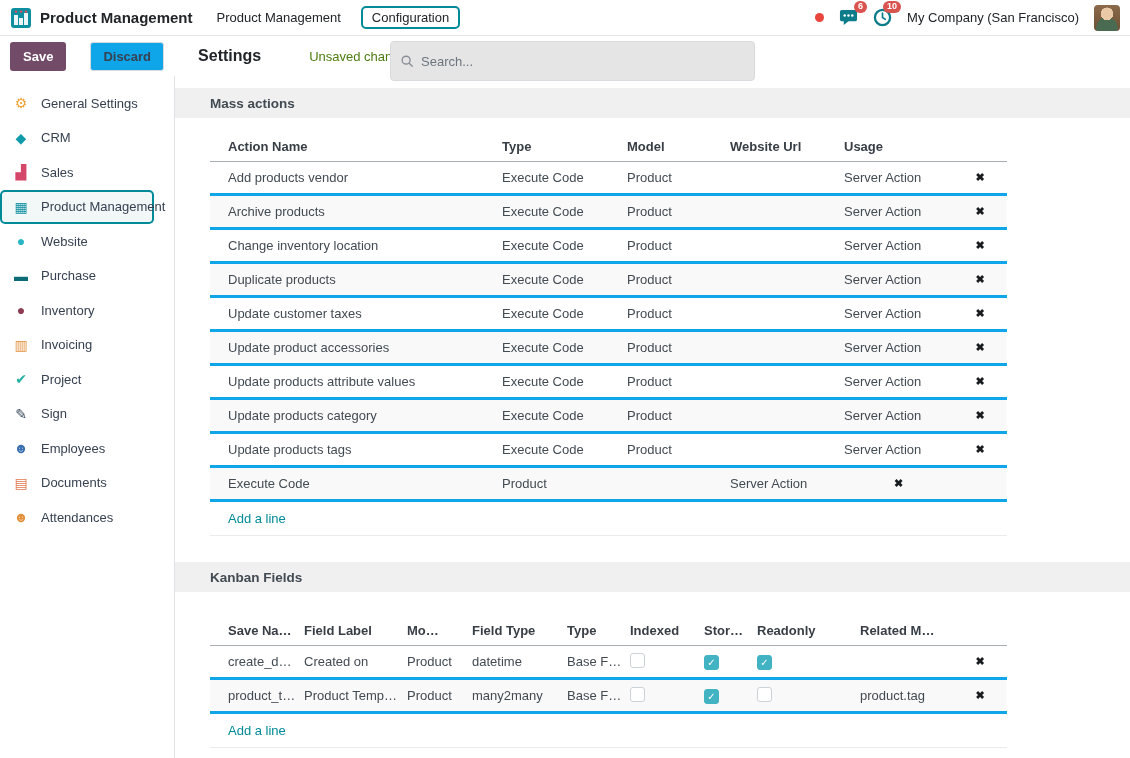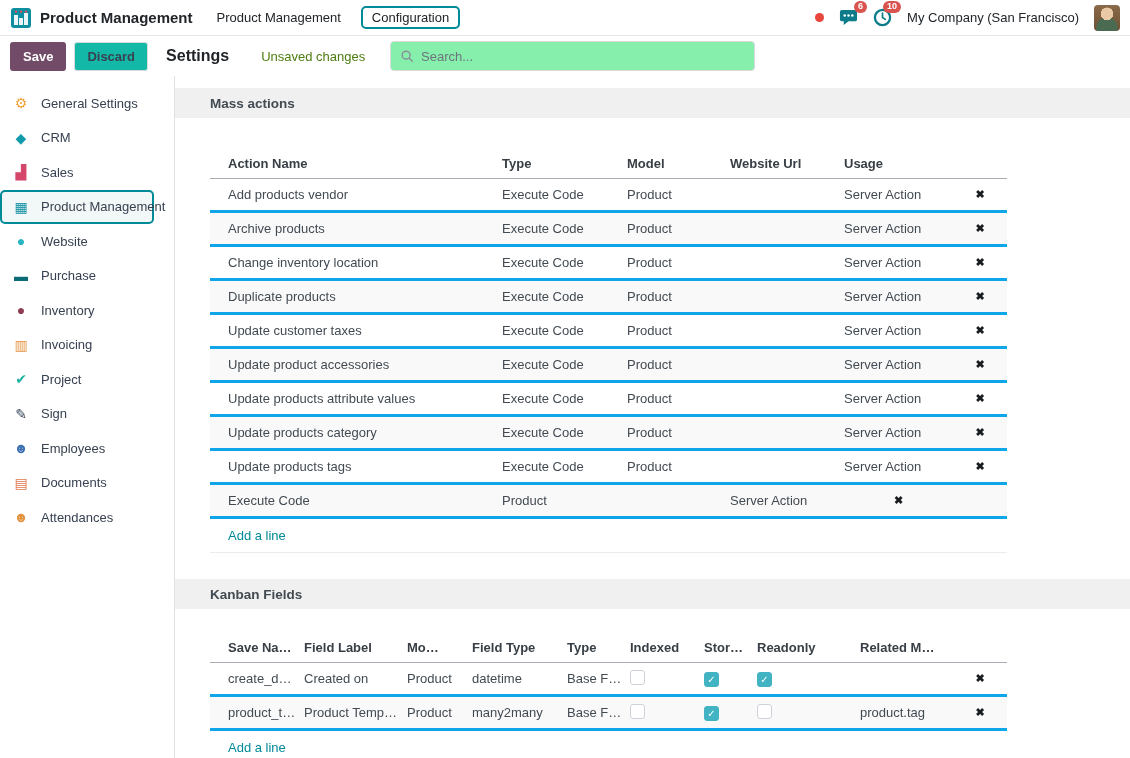--- a/index.html
+++ b/index.html
@@ -18,46 +18,46 @@
   .icon-wrap{position:relative;display:inline-flex;cursor:pointer}
   .badge{position:absolute;top:-7px;right:-9px;background:var(--badge);color:#fff;font-size:9px;font-weight:700;border-radius:8px;padding:1px 4px;line-height:1.1}
   .company{color:#212529;white-space:nowrap;cursor:pointer}
   .avatar{width:26px;height:26px;border-radius:4px;cursor:pointer;
     background:
       radial-gradient(circle at 50% 34%, #e9c9a6 0 29%, rgba(0,0,0,0) 30%),
       radial-gradient(circle at 50% 88%, #4a6b52 0 40%, rgba(0,0,0,0) 41%),
       linear-gradient(#8a6a4a,#6d4f33)}
 
   
-  .controlbar{height:40px;display:flex;align-items:center;padding:0 10px;gap:8px;position:relative;background:#fff}
+  .controlbar{height:40px;display:flex;align-items:center;padding:0 10px;gap:24px;position:relative;background:#fff}
   .btn{font-size:13px;padding:6px 12px;border-radius:3px;border:1px solid transparent;cursor:pointer;font-family:inherit;font-weight:700}
   .btn-save{background:var(--save);color:#fff}
-  .btn-discard{background:#14b8a6;border-color:#d8dadd;color:#374151}
+  .btn-discard{background:#0ea5e9;border-color:#d8dadd;color:#374151}
   .settings-title{font-size:16px;font-weight:600;color:#212529;margin-left:10px}
   .unsaved{color:#4d7c0f;margin-left:24px}
-  .search-box{position:absolute;left:390px;top:5px;width:365px;height:30px;border:1px solid #d8dadd;border-radius:4px;display:flex;align-items:center;padding:0 9px;gap:7px;background:#86efac}
+  .search-box{position:absolute;left:390px;top:5px;width:365px;height:40px;border:1px solid #d8dadd;border-radius:4px;display:flex;align-items:center;padding:0 9px;gap:7px;background:#e5e5e5}
   .search-box input{border:none;outline:none;flex:1;font-size:13px;font-family:inherit;color:#374151;background:transparent}
   .search-box input::placeholder{color:#6c757d}
 
   
   .main{display:flex;height:682px}
   .sidebar{width:175px;border-right:1px solid #dee2e6;padding-top:10px;overflow:hidden;flex:none}
   .side-item{display:flex;align-items:center;gap:11px;height:34.5px;padding:0 12px;cursor:pointer;color:#374151}
   .side-item.active{border:2px solid var(--accent);border-radius:5px;margin-right:20px;padding:0 10px;background:#f2f7f8}
   .side-icon{width:18px;text-align:center;font-size:14px;line-height:1;flex:none}
   .side-icon.txt{font-size:11px;font-weight:700;letter-spacing:-.5px}
   .side-label{font-size:13px;white-space:nowrap}
 
   .content{flex:1;padding-top:12px;overflow:hidden}
   .section-bar{height:30px;background:#f0f0f0;display:flex;align-items:center;padding-left:35px;font-weight:700;color:#424a52;font-size:13.5px}
   .section-bar.second{margin-top:26px}
 
   
   .table{margin-left:35px;width:797px}
-  .table.mass{margin-top:31px}
+  .table.mass{margin-top:14px}
   .table.kanban{margin-top:24px}
   .t-row{display:grid;align-items:center;padding-left:18px;border-bottom:3px solid #0ea5e9;min-height:34px;background:#fff}
   .mass .t-row{grid-template-columns:274px 125px 103px 114px 123px 40px}
   .kanban .t-row{grid-template-columns:76px 103px 65px 95px 63px 74px 53px 103px 107px 40px}
   .t-head{min-height:30px;border-bottom:1px solid #a8adb3;font-weight:700;color:#383e45;background:#fff}
   .t-head .t-cell{font-weight:700;color:#383e45}
   .t-data.alt{background:#f9f9f9}
   .t-cell{font-size:13px;color:#424a52;overflow:hidden;white-space:nowrap;text-overflow:ellipsis;padding-right:8px}
   .del{color:#191c1f;font-weight:700;font-size:11px;text-align:center;cursor:pointer;padding-right:14px}
   .cb{width:15px;height:15px;border:1px solid #cdd2d8;border-radius:3px;display:inline-flex;align-items:center;justify-content:center;font-size:10px;color:#fff;background:#fff}

